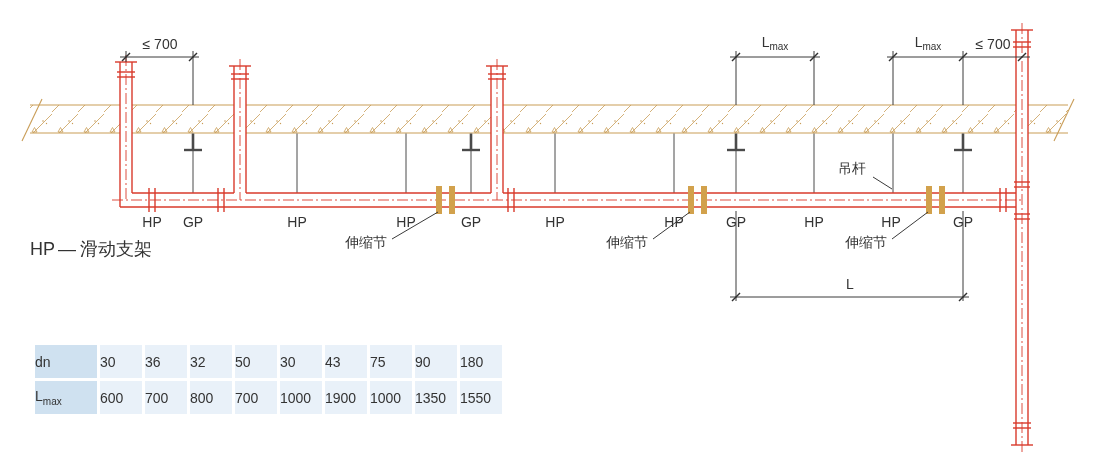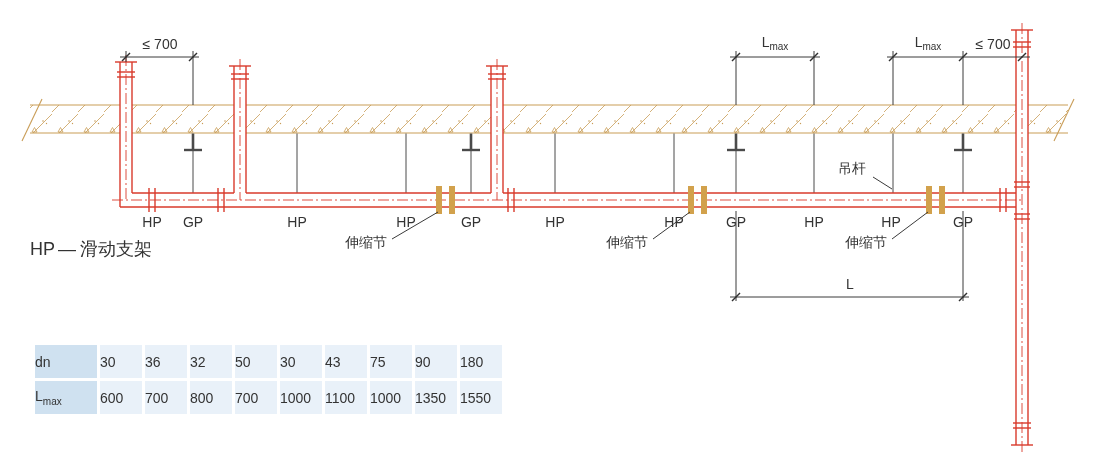--- a/index.html
+++ b/index.html
@@ -262,19 +262,19 @@
   <div class="cell data">180</div>
 
   <div class="cell label">
         <span><span>L</span><span class="sub">max</span></span>
       </div>
   <div class="cell data">600</div>
   <div class="cell data">700</div>
   <div class="cell data">800</div>
   <div class="cell data">700</div>
   <div class="cell data">1000</div>
-  <div class="cell data">1100</div>
+  <div class="cell data">1900</div>
   <div class="cell data">1000</div>
   <div class="cell data">1350</div>
   <div class="cell data">1550</div>
 </div>
 
 </div>
 
 </body></html>

